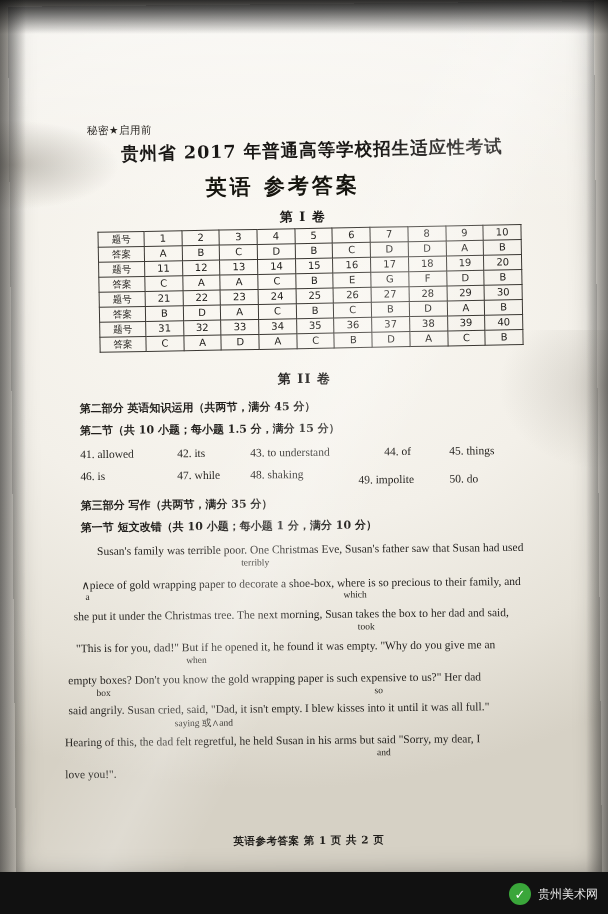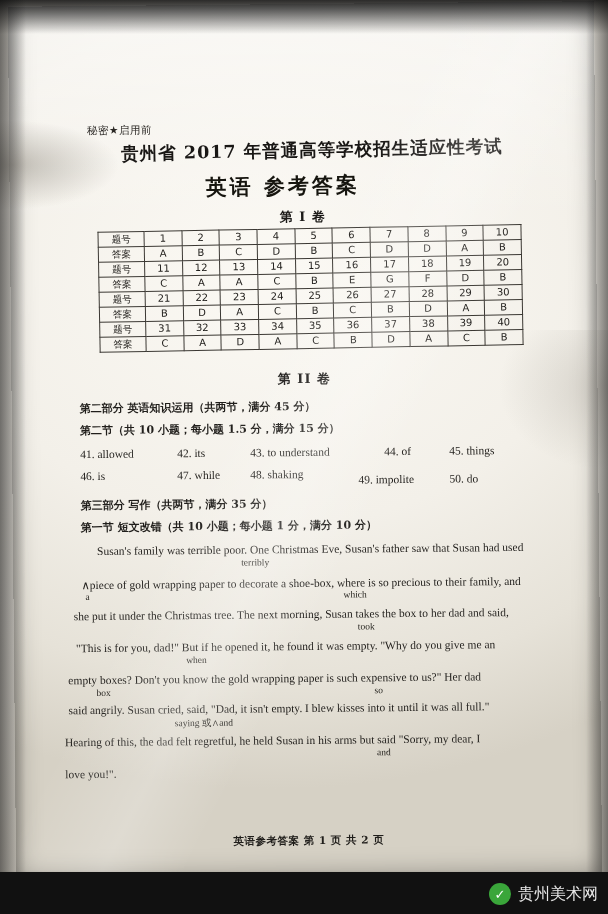--- a/index.html
+++ b/index.html
@@ -149,21 +149,21 @@
     position: absolute; right: 10px; bottom: 9px;
     display: flex; align-items: center; gap: 7px;
   }
   #wm .logo {
     width: 22px; height: 22px; border-radius: 50%;
     background: #3aa63a;
     display: flex; align-items: center; justify-content: center;
     color: #fff; font-size: 13px; font-family: "DejaVu Sans", sans-serif;
   }
   #wm .wmtext {
-    color: #e8e8e8; font-size: 16px;
+    color: #e8e8e8; font-size: 12px;
     font-family: "DejaVu Sans", sans-serif;
   }
   
   #glare {
     position: absolute; left: 0; top: 0; width: 586px; height: 872px;
     background: linear-gradient(118deg, rgba(255,255,255,0) 42%, rgba(255,255,255,0.22) 52%, rgba(255,255,255,0) 60%);
     pointer-events: none;
   }
 </style>
 </head>

